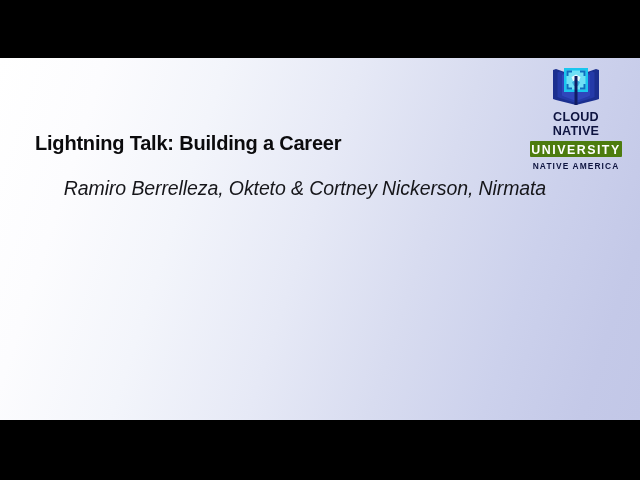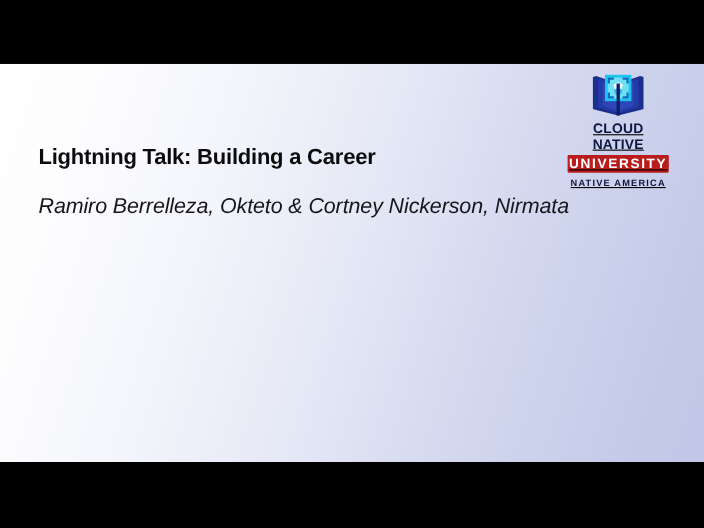--- a/index.html
+++ b/index.html
@@ -68,32 +68,32 @@
   .talk-speakers {
     margin-top: 15px;
     font-family: "Liberation Sans", sans-serif;
     font-style: italic;
     font-weight: 500;
     font-size: 19.5px;
     line-height: 24px;
     letter-spacing: -0.1px;
     color: #16161a;
     white-space: nowrap;
+    text-align: center;
   }
 
   
   #logo {
     position: absolute;
-    left: 516px;
+    left: 530px;
     top: 64px;
     width: 92px;
     height: 94px;
     z-index: 20;
     text-align: center;
-    text-decoration: underline;
   }
   #logo-mark {
     width: 92px;
     height: 44px;
     display: block;
   }
   .logo-line {
     font-family: "Liberation Sans", sans-serif;
     font-weight: bold;
     color: #111a54;
@@ -101,21 +101,21 @@
   }
   #logo-cloud-native {
     font-size: 12.6px;
     letter-spacing: 0.2px;
     line-height: 14px;
     margin-top: 2px;
     color: #0e1440;
   }
   #logo-university-bar {
     margin-top: 3px;
-    background: #b91c1c;
+    background: #4d7c0f;
     height: 16px;
     line-height: 16px;
     border-radius: 1px;
   }
   #logo-university {
     font-size: 12.4px;
     letter-spacing: 1.5px;
     color: #ffffff;
     line-height: 16px;
   }

